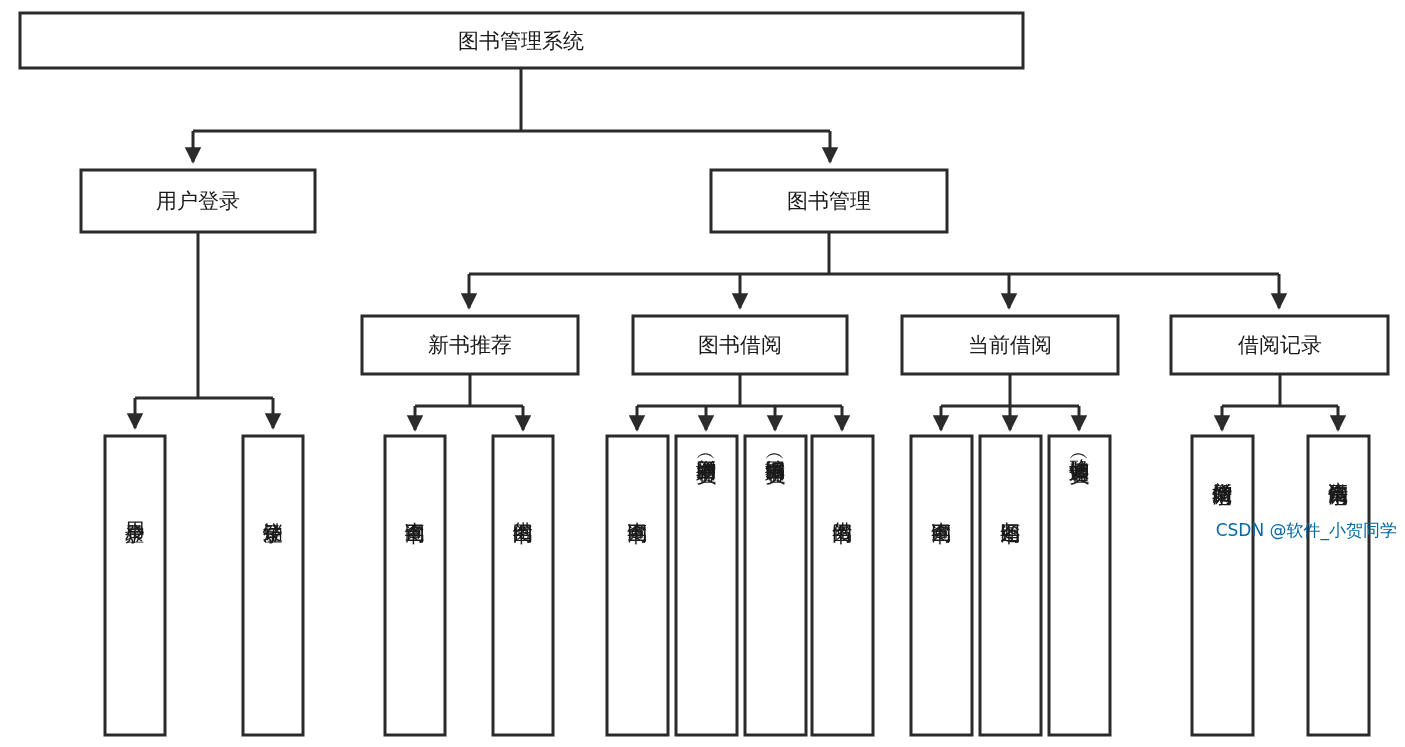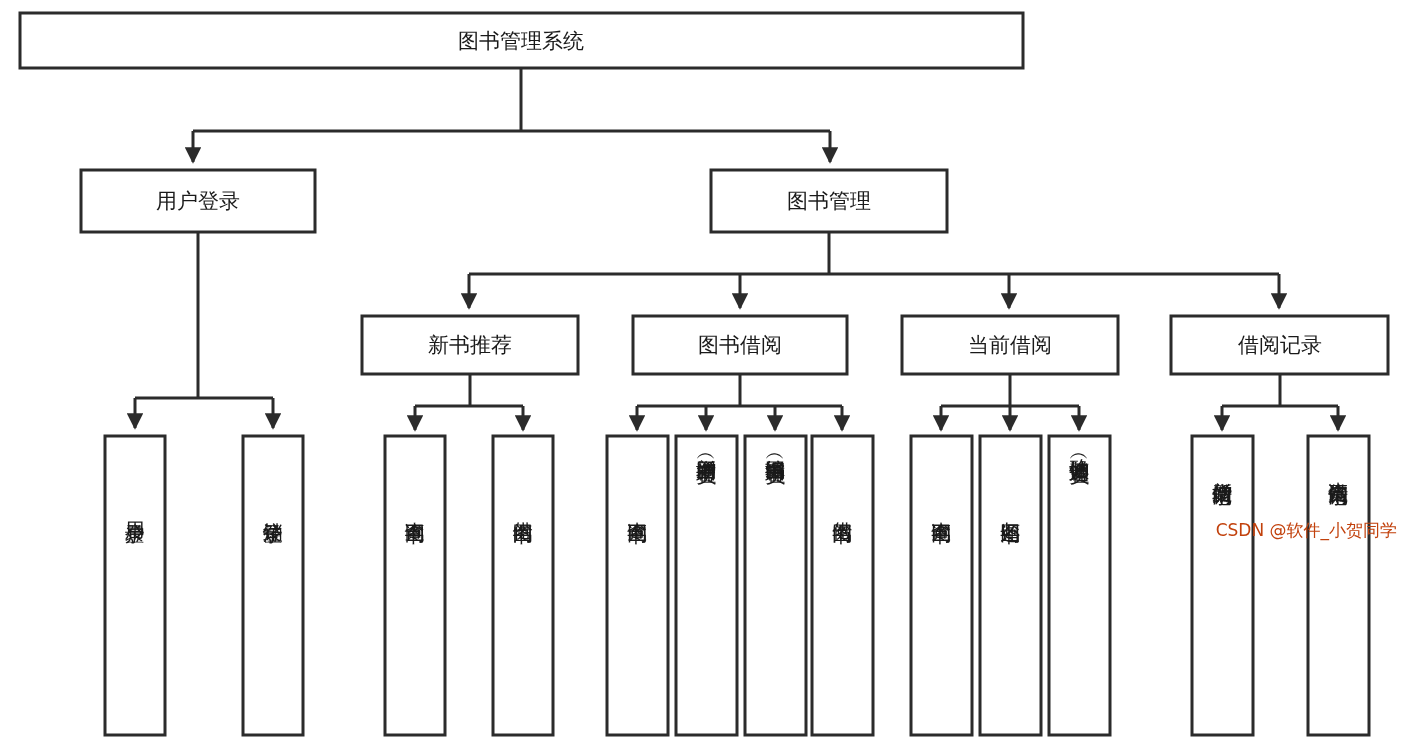--- a/index.html
+++ b/index.html
@@ -64,21 +64,21 @@
     color: #1a1a1a;
     letter-spacing: 1px;
     white-space: nowrap;
   }
   .watermark {
     position: absolute;
     right: 8px;
     bottom: 4px;
     font-family: "DejaVu Sans", "Liberation Sans", sans-serif;
     font-size: 17px;
-    color: #c2410c;
+    color: #0369a1;
     white-space: nowrap;
     pointer-events: none;
   }
 </style>
 </head>
 <body>
 
 <div id="diagram-root">
 
   <svg id="flow" viewBox="0 0 1405 747">

